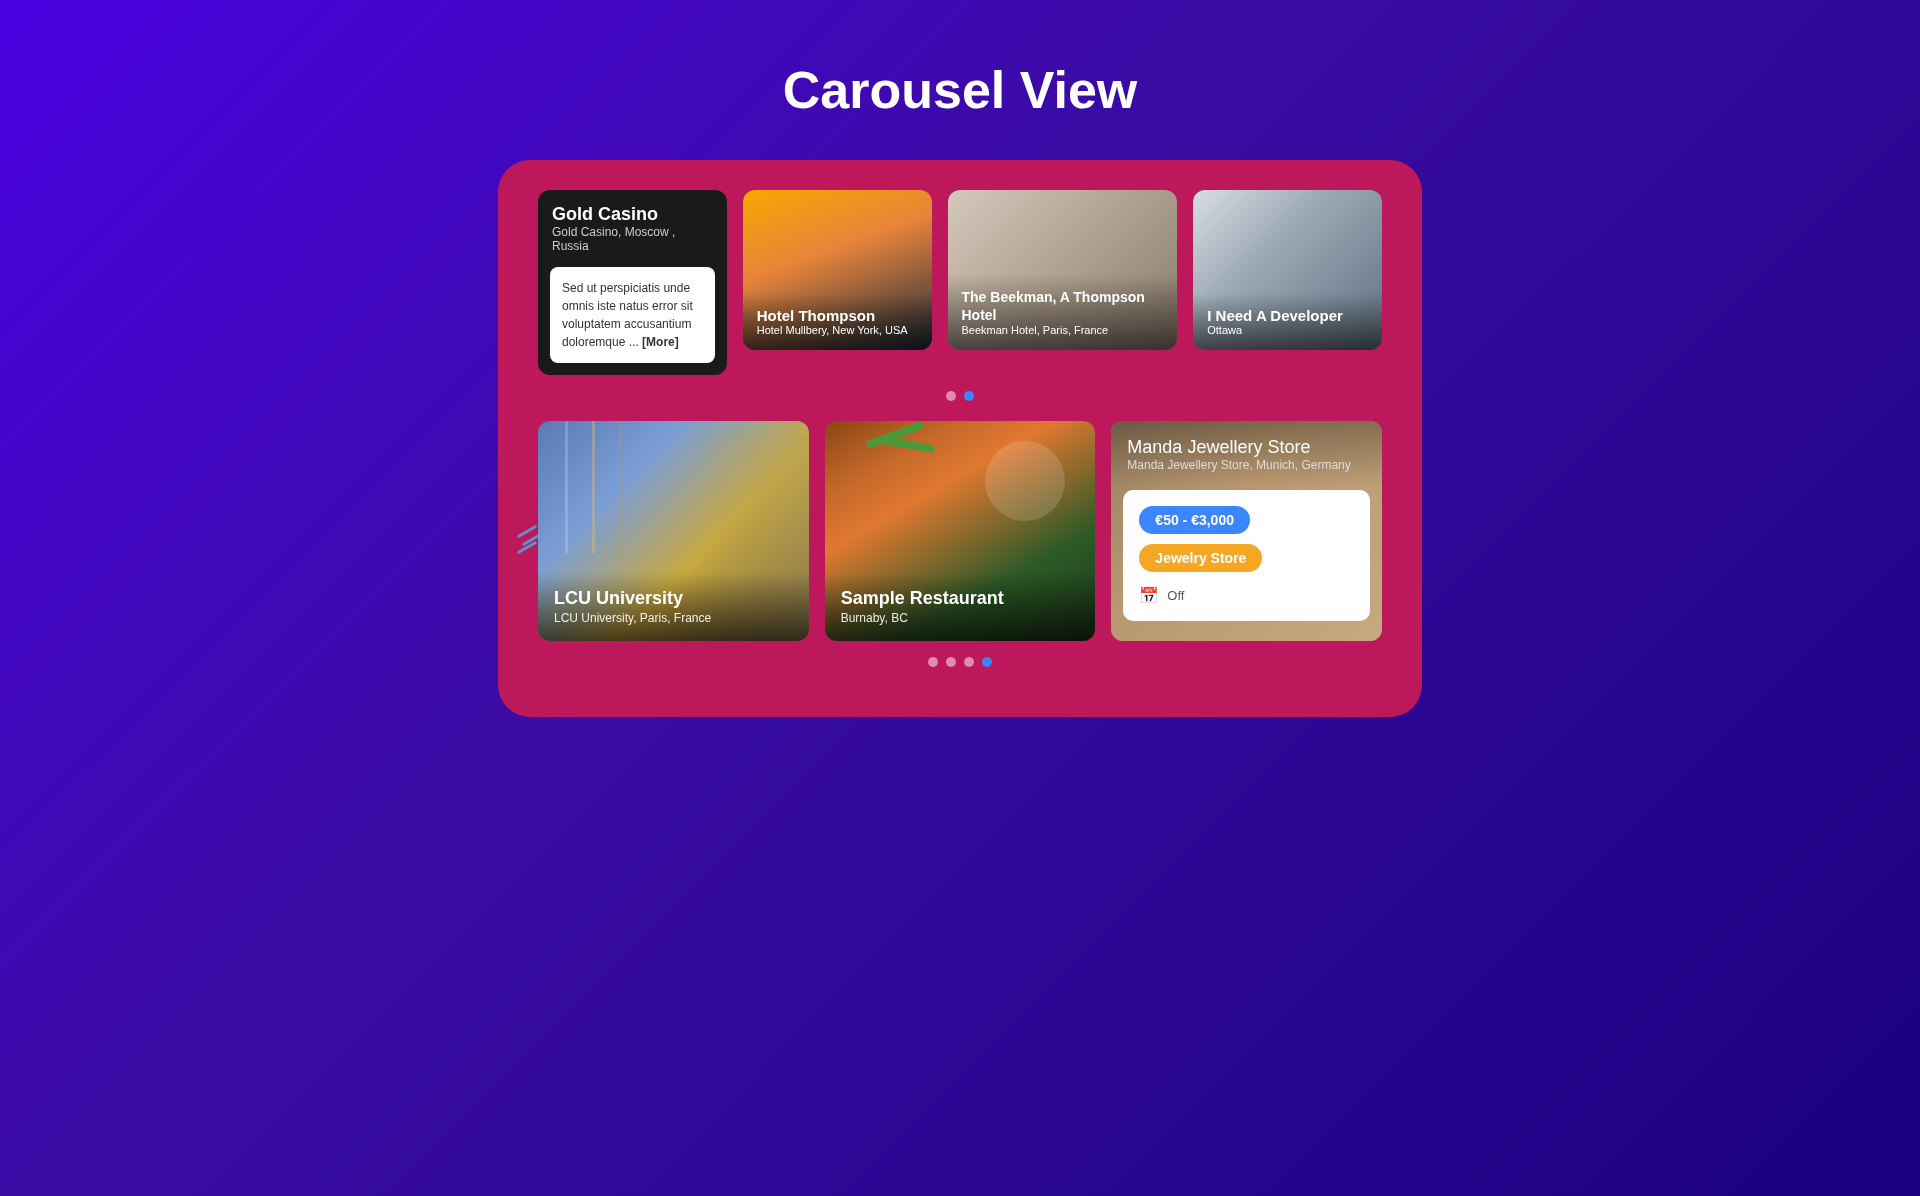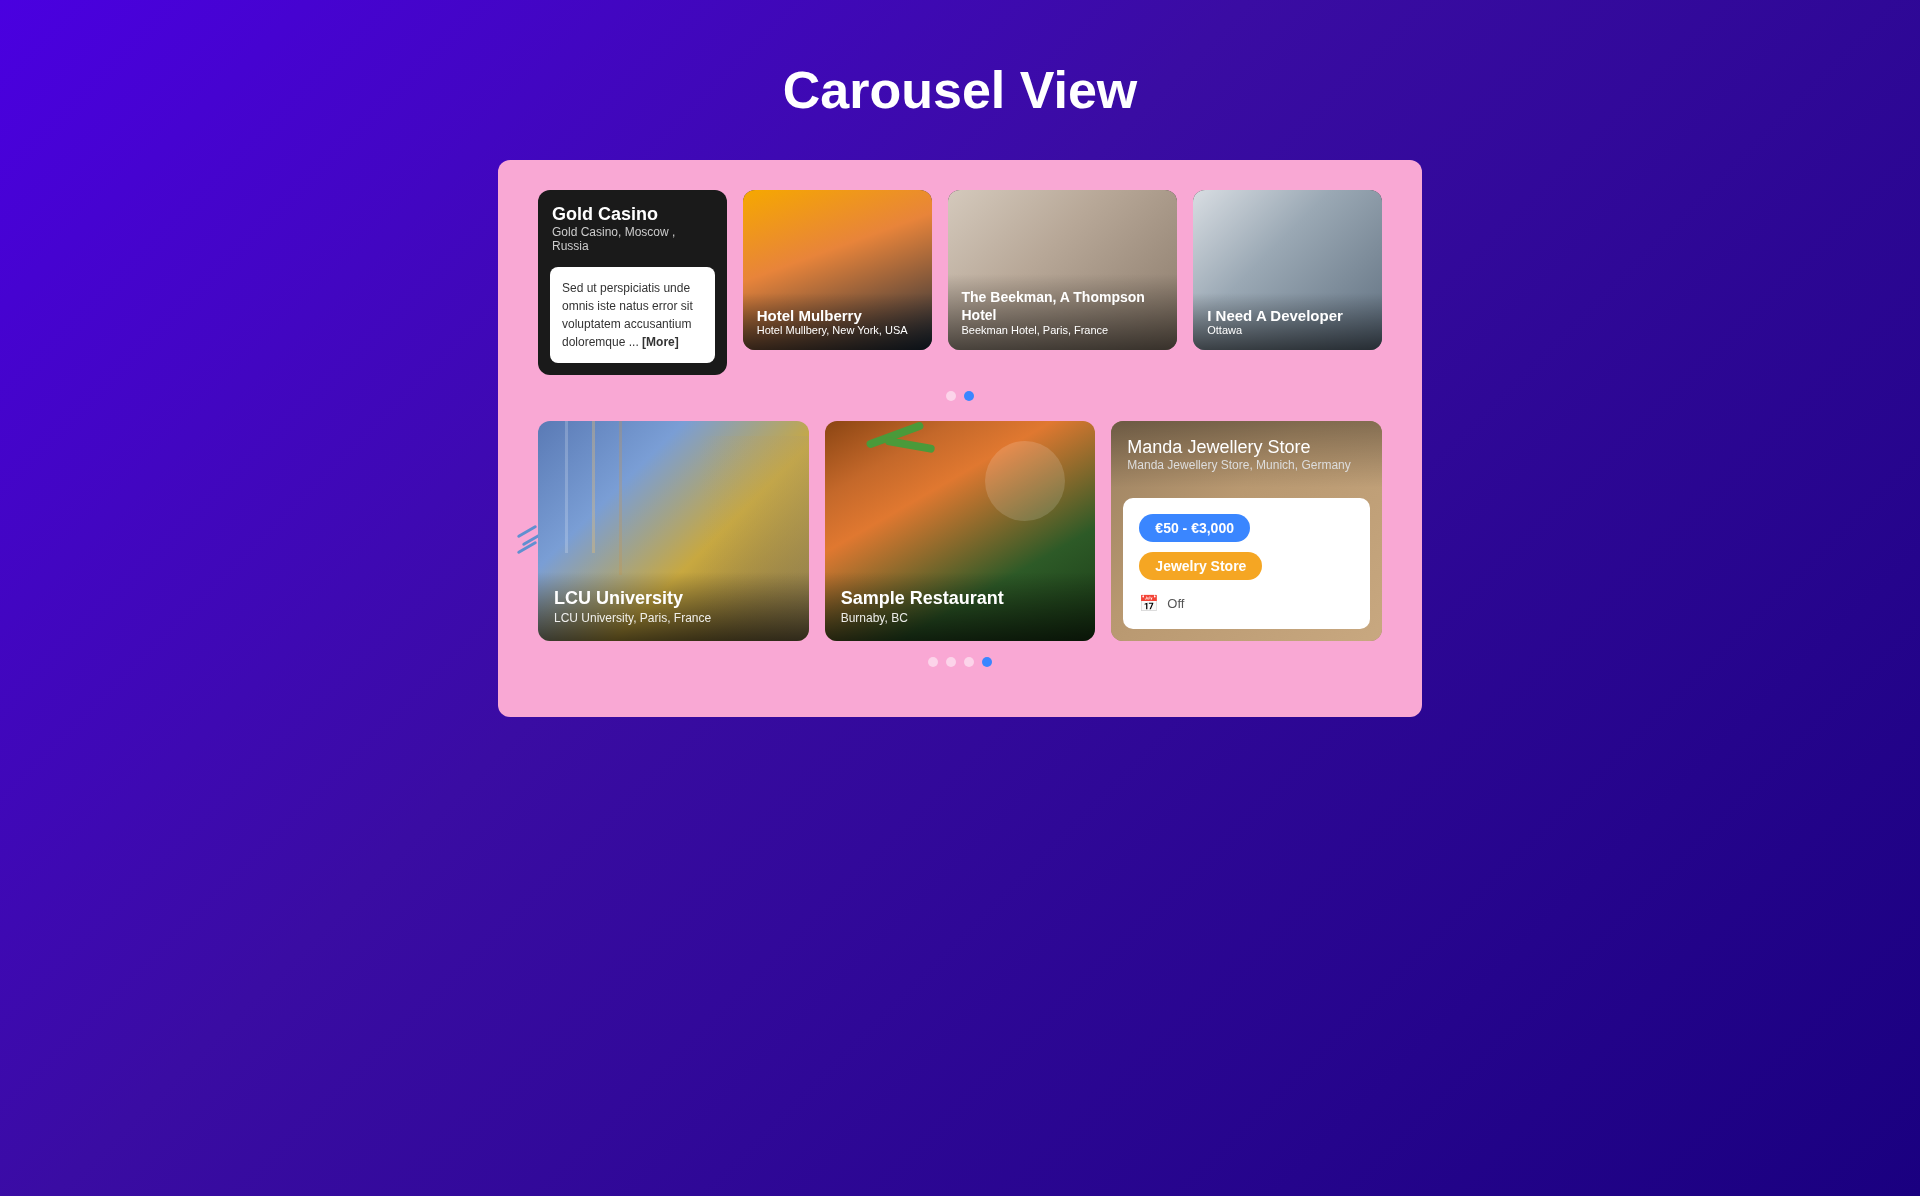--- a/index.html
+++ b/index.html
@@ -13,22 +13,22 @@
       padding: 60px 20px 40px;
     }
     .page-title {
       color: #fff;
       font-size: 52px;
       font-weight: 700;
       margin-bottom: 40px;
       text-align: center;
     }
     .carousel-container {
-      background: #f9a8d4;
-      border-radius: 12px;
+      background: #be185d;
+      border-radius: 32px;
       width: 924px;
       max-width: 100%;
       padding: 30px 40px 30px;
       position: relative;
     }
 
     
     .carousel-row {
       display: flex;
       gap: 16px;
@@ -205,21 +205,21 @@
       </div>
       <div class="card-gold-body">
         <span>Sed ut perspiciatis unde omnis iste natus error sit voluptatem accusantium doloremque ...</span>
         <span class="more-link">[More]</span>
       </div>
     </div>
 
     <div class="card row1-card" style="flex:1; position:relative; min-height:160px;">
       <div class="img-hotel-mulberry" style="width:100%; height:100%; min-height:160px; position:absolute; top:0; left:0; background: linear-gradient(160deg, #f6a800 0%, #e8843a 40%, #1a2a3a 100%);"></div>
       <div class="card-top-overlay">
-        <h3>Hotel Mulberry</h3>
+        <h3>Hotel Thompson</h3>
         <p>Hotel Mullbery, New York, USA</p>
       </div>
     </div>
 
     <div class="card row1-card" style="flex:1; position:relative; min-height:160px;padding-left:41px;">
       <div style="width:100%; height:100%; min-height:160px; position:absolute; top:0; left:0; background: linear-gradient(135deg, #d4c9bc 0%, #b8a898 40%, #8a7a6a 100%);"></div>
       <div class="card-top-overlay">
         <h3 style="font-size:14px; line-height:1.3;">The Beekman, A Thompson Hotel</h3>
         <p>Beekman Hotel, Paris, France</p>
       </div>
@@ -275,21 +275,21 @@
 
     <div class="card-large" style="position:relative; min-height:220px; border-radius:12px; overflow:hidden; background:#9a8060;">
 
       <div style="width:100%; height:100%; position:absolute; top:0; left:0; background: linear-gradient(135deg, #9a8060 0%, #b89870 40%, #c8a880 100%);"></div>
 
       <div style="position:absolute; top:0; left:0; right:0; padding:16px; background: linear-gradient(to bottom, rgba(0,0,0,0.3), transparent);">
         <h3 style="color:#fff; font-size:18px; font-weight:400;">Manda Jewellery Store</h3>
         <p style="color:#ddd; font-size:12px;">Manda Jewellery Store, Munich, Germany</p>
       </div>
 
-      <div style="position:absolute; bottom:12px; left:12px; right:12px; background:#fff; border-radius:10px; padding:16px;">
+      <div style="position:absolute; bottom:20px; left:12px; right:12px; background:#fff; border-radius:10px; padding:16px;">
         <div>
           <span class="price-badge">€50 - €3,000</span>
         </div>
         <div>
           <span class="category-badge">Jewelry Store</span>
         </div>
         <div class="status-row">
           <span class="calendar-icon">📅</span>
           <span>Off</span>
         </div>

